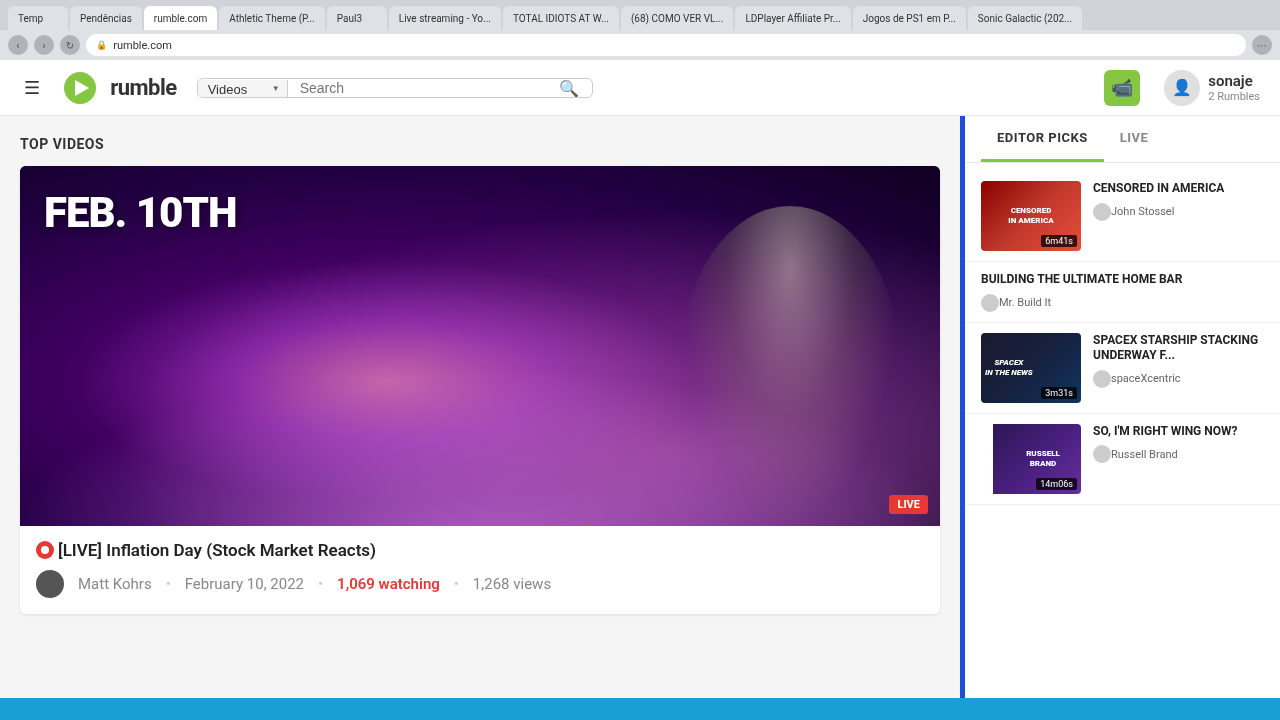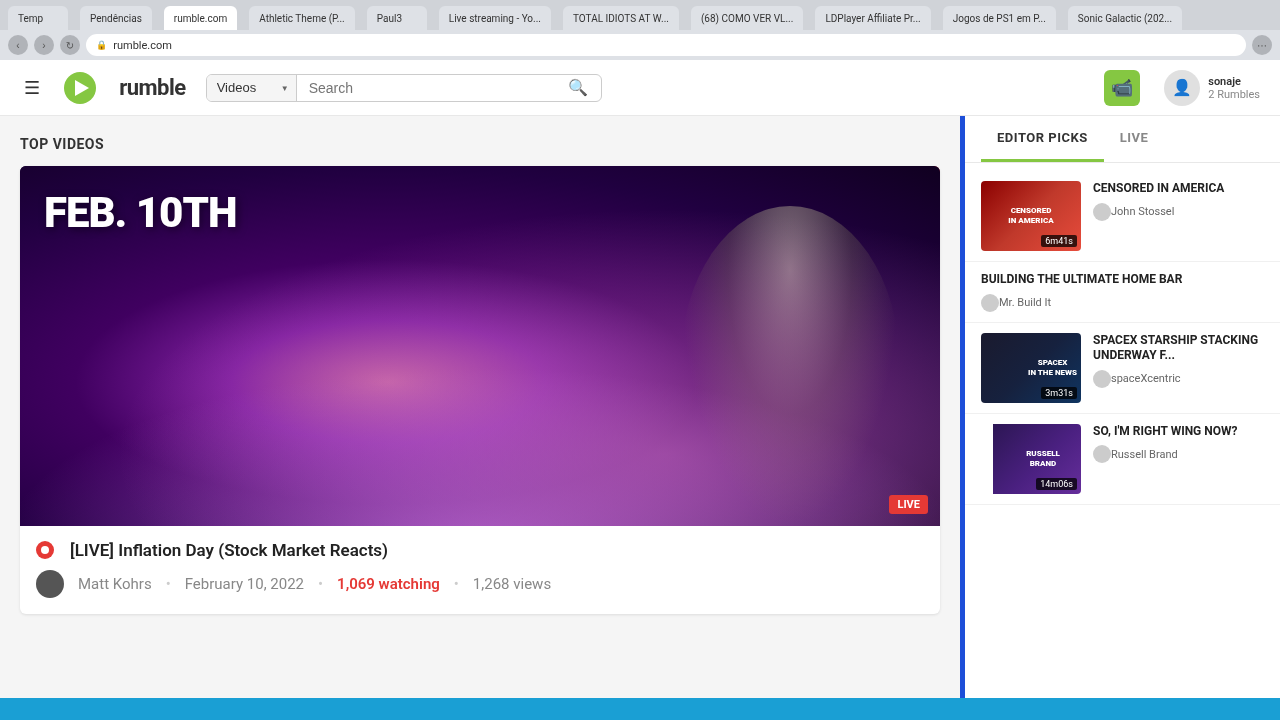--- a/index.html
+++ b/index.html
@@ -10,21 +10,21 @@
       height: 720px;
       overflow: hidden;
       position: relative;
     }
     .browser-tabs {
       height: 30px;
       background: #d0d3d8;
       display: flex;
       align-items: flex-end;
       padding: 0 8px;
-      gap: 12px;
+      gap: 2px;
       overflow: hidden;
     }
     .browser-tab {
       height: 24px;
       background: #dee1e6;
       border-radius: 6px 6px 0 0;
       padding: 0 10px;
       font-size: 10px;
       display: flex;
       align-items: center;
@@ -92,21 +92,21 @@
       background: none;
       border: none;
       cursor: pointer;
       font-size: 18px;
       color: #333;
       padding: 4px;
     }
     .logo-container {
       display: flex;
       align-items: center;
-      gap: 23px;
+      gap: 14px;
       cursor: pointer;
     }
     .logo-icon {
       width: 32px; height: 32px;
       background: #85c742;
       border-radius: 50%;
       display: flex;
       align-items: center;
       justify-content: center;
     }
@@ -122,21 +122,21 @@
       font-weight: 700;
       color: #333;
       letter-spacing: -0.5px;
     }
     .search-container {
       display: flex;
       align-items: center;
       border: 1.5px solid #ccc;
       border-radius: 6px;
       overflow: hidden;
-      height: 28px;
+      height: 20px;
     }
     .search-type-select {
       border: none;
       border-right: 1.5px solid #ccc;
       background: #f5f5f5;
       padding: 0 10px;
       height: 100%;
       font-size: 13px;
       cursor: pointer;
       color: #333;
@@ -201,21 +201,21 @@
       width: 36px; height: 36px;
       border-radius: 50%;
       background: #e0e0e0;
       display: flex;
       align-items: center;
       justify-content: center;
       font-size: 16px;
       color: #888;
     }
     .user-info { display: flex; flex-direction: column; }
-    .user-name { font-size: 11px; font-weight: 600; color: #333; }
+    .user-name { font-size: 15px; font-weight: 600; color: #333; }
     .user-rumbles { font-size: 11px; color: #888; }
 
     
     .main-layout {
       display: flex;
       height: calc(100% - 56px);
       background: #f5f5f5;
     }
 
     
@@ -285,21 +285,21 @@
       padding: 3px 8px;
       border-radius: 3px;
       z-index: 3;
     }
     .featured-info {
       padding: 14px 16px 16px;
     }
     .featured-video-title {
       display: flex;
       align-items: center;
-      gap: 16px;
+      gap: 4px;
       font-size: 17px;
       font-weight: 600;
       color: #222;
       margin-bottom: 10px;
     }
     .live-dot {
       width: 18px; height: 18px;
       background: #e53935;
       border-radius: 50%;
       display: inline-flex;
@@ -423,21 +423,22 @@
       width: 100%; height: 100%;
       display: flex;
       align-items: center;
       justify-content: center;
     }
     .thumb-spacex {
       background: linear-gradient(135deg, #1a1a2e 0%, #16213e 50%, #0f3460 100%);
       width: 100%; height: 100%;
       display: flex;
       align-items: center;
-      justify-content: flex-end;
+      justify-content: flex-start;
+      font-style: italic;
     }
     .thumb-russell {
       background: linear-gradient(135deg, #2c1654 0%, #4a2080 50%, #6a30a0 100%);
       width: 100%; height: 100%;
       display: flex;
       align-items: center;
       justify-content: center;
       margin-left: 12px;
     }
     .thumb-label {

